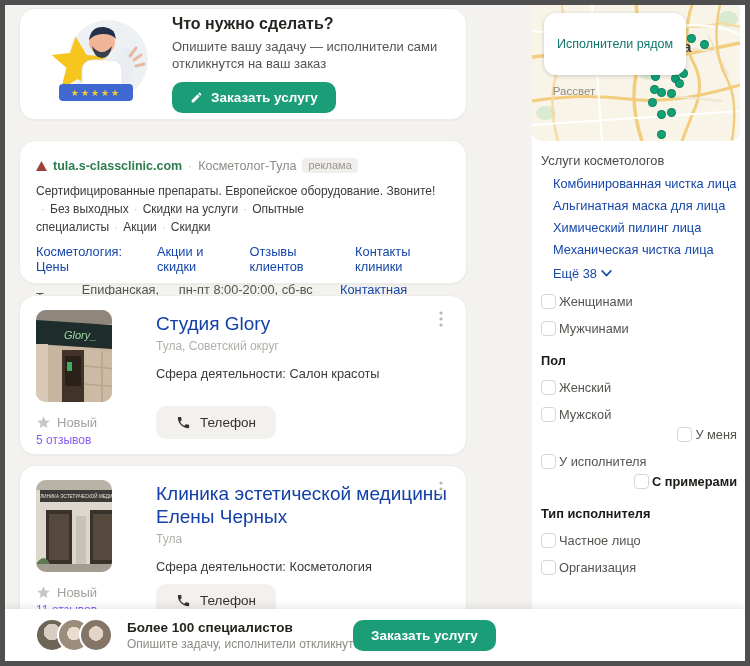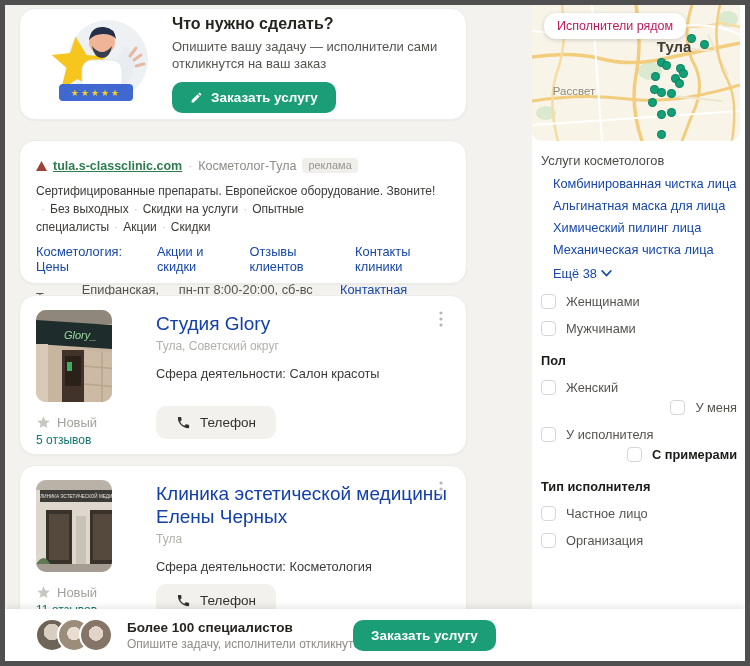--- a/index.html
+++ b/index.html
@@ -17,37 +17,37 @@
   .promo-stars { position:absolute; left:13px; top:70px; width:74px; text-align:center; color:#f6cd2e; font-size:9px; letter-spacing:2px; line-height:15px; }
   .promo-text { margin-left:22px; }
   .promo-title { font-size:16px; font-weight:bold; color:#26241f; }
   .promo-desc { font-size:13px; color:#55534e; line-height:17px; margin-top:5px; max-width:330px; }
   .btn-green { display:inline-flex; align-items:center; gap:8px; background:#1b9d77; color:#fff; font-size:13.5px; font-weight:bold; border:none; border-radius:10px; padding:8px 18px; margin-top:10px; cursor:pointer; font-family:inherit; }
 
   
   .ad-card { margin-top:20px; height:144px; padding:13px 20px 12px 16px; }
   .ad-title { font-size:17.5px; font-weight:bold; color:#1340a8; line-height:21px; }
   .ad-meta { display:flex; align-items:center; gap:6px; margin-top:4px; font-size:12.5px; }
-  .ad-domain { color:#2e7d4f; font-weight:bold;text-decoration:underline; }
+  .ad-domain { color:#2e7d4f; font-weight:bold; }
   .ad-source { color:#8d8b86; }
   .dot-sep { color:#c3c1bd; font-size:12px; }
   .ad-badge { background:#f0efec; color:#98968f; font-size:11px; border-radius:4px; padding:1px 6px 2px; }
   .ad-desc { font-size:12px; color:#3c3a36; line-height:18px; margin-top:9px; max-width:420px; }
   .ad-desc .feat-sep::before { content:"·"; color:#c3c1bd; margin:0 5px; }
   .ad-links { display:flex; gap:16px; margin-top:8px; font-size:12.8px; }
   .ad-links a, .link-blue { color:#1747a8; text-decoration:none; cursor:pointer; }
   .ad-address { display:flex; align-items:center; gap:7px; margin-top:8px; font-size:12.8px; color:#55534e; }
   .ad-disclaimer { margin-top:9px; background:#ececea; border-radius:6px; text-align:center; font-size:10.5px; color:#a3a19c; padding:4px 0; }
 
   
   .listing-card { margin-top:11px; height:160px; padding:14px 16px 14px 16px; display:flex; }
   .listing-left { width:92px; flex:none; }
   .listing-photo { width:76px; height:92px; border-radius:10px; overflow:hidden; display:block; }
   .listing-status { display:flex; align-items:center; gap:6px; margin-top:13px; font-size:13px; color:#a5a29d; }
-  .listing-reviews { display:inline-block; font-size:12px; color:#0f766e; margin-top:3px; text-decoration:none; cursor:pointer; }
+  .listing-reviews { display:inline-block; font-size:12px; color:#8b5cf6; margin-top:3px; text-decoration:none; cursor:pointer; }
   .listing-main { margin-left:28px; padding-top:2px; flex:1; }
   .listing-title { font-size:19px; font-weight:normal; color:#1340a8; line-height:23px; max-width:320px; cursor:pointer; }
   .listing-location { font-size:12px; color:#b2afa9; margin-top:4px; }
   .listing-sphere { font-size:12.8px; color:#3c3a36; margin-top:13px; }
   .btn-phone { display:inline-flex; align-items:center; gap:9px; background:#f2f1ee; border:none; border-radius:10px; padding:9px 20px; font-size:13.5px; color:#34322e; cursor:pointer; font-family:inherit; }
   .kebab { position:absolute; right:16px; top:14px; width:18px; height:18px; display:flex; align-items:center; justify-content:center; cursor:pointer; }
   .card3 .btn-phone { margin-top:25px; }
   .card4 .btn-phone { margin-top:10px; }
   .card4 { margin-top:10px; }
 
@@ -60,31 +60,31 @@
   .av2 { background:radial-gradient(circle at 50% 45%, #e8ddd0 0 30%, #9c8c7a 31% 100%); }
   .av3 { background:radial-gradient(circle at 50% 45%, #e3d4c8 0 32%, #857567 33% 100%); }
   .bar-text { margin-left:14px; }
   .bar-title { font-size:13.5px; font-weight:bold; color:#26241f; }
   .bar-sub { font-size:12px; color:#8d8b86; margin-top:2px; }
   .bar-btn { position:absolute; left:348px; top:11px; margin:0; }
 
   
   .sidebar { position:absolute; left:527px; top:0; width:213px; height:656px; background:#fff; }
   .map { position:relative; width:208px; height:136px; border-radius:0 0 10px 10px; overflow:hidden; background:#f9f4e8; }
-  .map-pill { position:absolute; left:12px; top:8px; background:#fff; border-radius:12px; box-shadow:0 1px 4px rgba(0,0,0,0.18); padding:6px 13px; font-size:12.5px; color:#be185d; cursor:pointer; z-index:3; }
+  .map-pill { position:absolute; left:12px; top:8px; background:#fff; border-radius:12px; box-shadow:0 1px 4px rgba(0,0,0,0.18); padding:24px 13px; font-size:12.5px; color:#0f766e; cursor:pointer; z-index:3; }
   .map-city { position:absolute; left:60%; top:24%; font-size:15px; font-weight:bold; color:#3d3b36; z-index:2; }
   .map-town { position:absolute; left:10%; top:59%; font-size:11.5px; color:#8d8a83; z-index:2; }
   .map-dot { position:absolute; width:9px; height:9px; border-radius:50%; border:1px solid rgba(7,96,70,0.5); z-index:2; margin:-4px 0 0 -4px; }
   .side-content { padding:12px 8px 0 9px; }
   .side-heading { font-size:12.8px; color:#4c4a45; }
   .side-links { margin:9px 0 0 12px; display:flex; flex-direction:column; gap:9px; font-size:12.8px; }
   .side-links a { color:#1747a8; text-decoration:none; cursor:pointer; line-height:13px; }
   .side-more { display:inline-flex; align-items:center; gap:4px; color:#1747a8; font-size:12.8px; margin:10px 0 0 12px; cursor:pointer; }
   .filter-title { font-size:12.8px; font-weight:bold; color:#1c1a16; margin-top:17px; }
-  .check-row { display:flex; align-items:center; gap:10px; margin-top:12px; cursor:pointer; }
+  .check-row { display:flex; align-items:center; gap:3px; margin-top:12px; cursor:pointer; }
   .checkbox { width:15px; height:15px; border:1.5px solid #d8d6d2; border-radius:4px; background:#fff; flex:none; }
   .check-label { font-size:12.8px; color:#55534e; }
   .check-label.bold { font-weight:bold; color:#1c1a16; }
   .gap-sm { margin-top:5px;justify-content:flex-end; }
   svg { display:block; }
 </style>
 </head>
 <body>
 
 <div class="frame">
@@ -306,20 +306,24 @@
       <div class="check-row">
             <span class="checkbox"></span>
             <span class="check-label">Мужчинами</span>
           </div>
 
       <div class="filter-title">Пол</div>
       <div class="check-row">
             <span class="checkbox"></span>
             <span class="check-label">Женский</span>
           </div>
+      <div class="check-row">
+            <span class="checkbox"></span>
+            <span class="check-label">Мужской</span>
+          </div>
 
       <div class="check-row gap-sm">
             <span class="checkbox"></span>
             <span class="check-label">У меня</span>
           </div>
       <div class="check-row">
             <span class="checkbox"></span>
             <span class="check-label">У исполнителя</span>
           </div>
 

